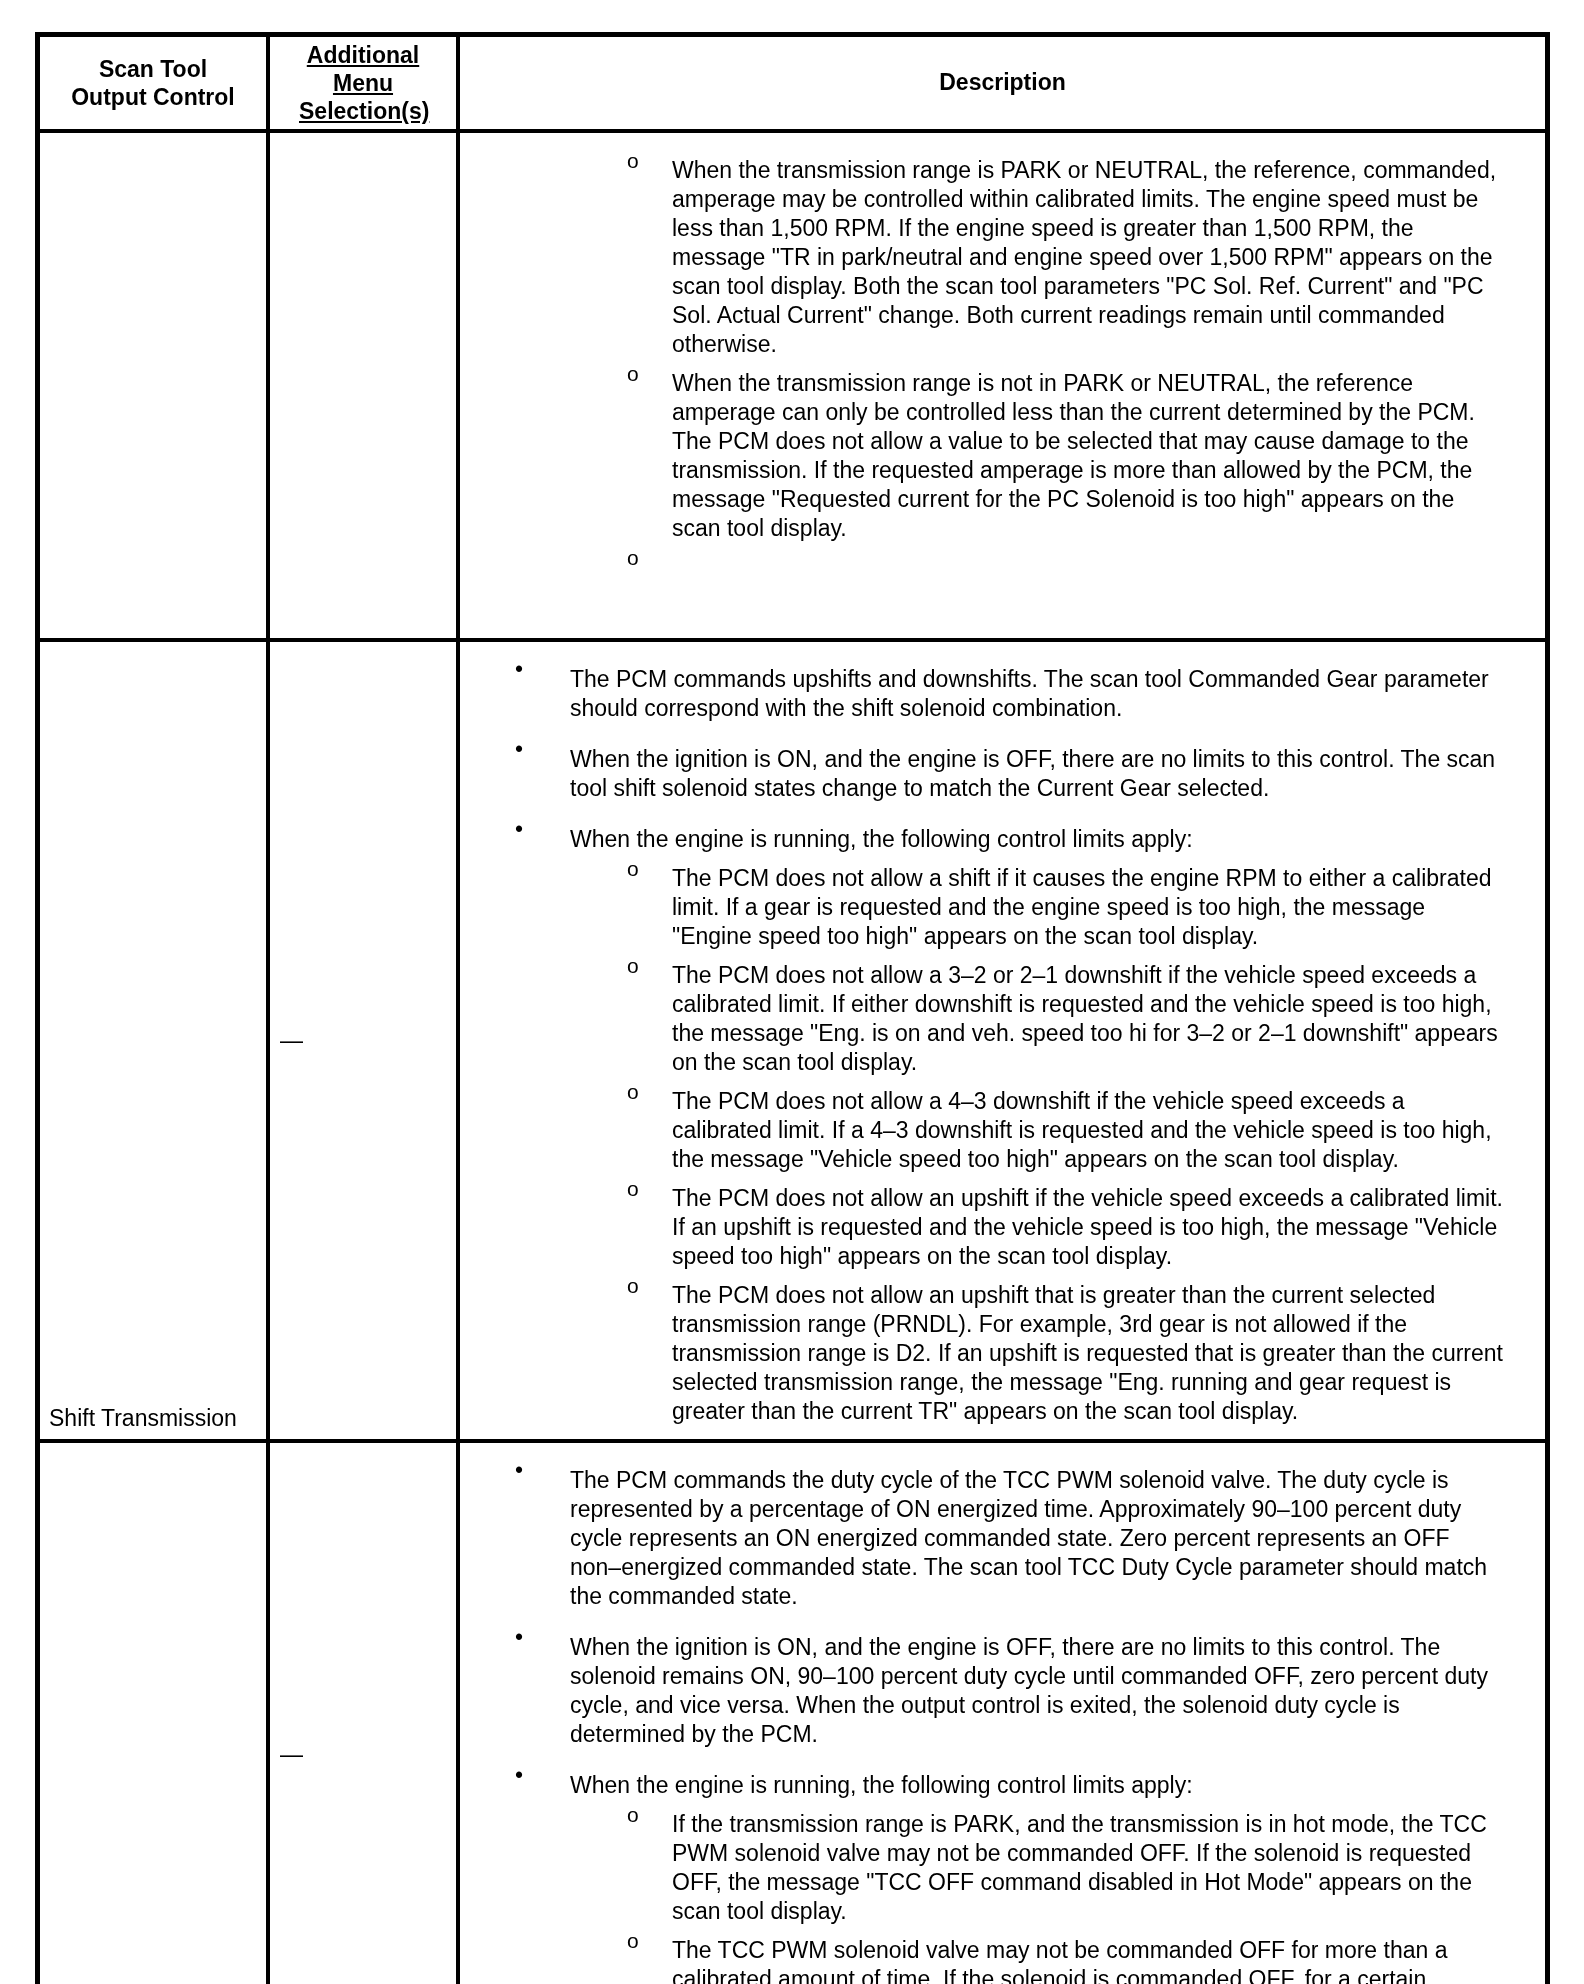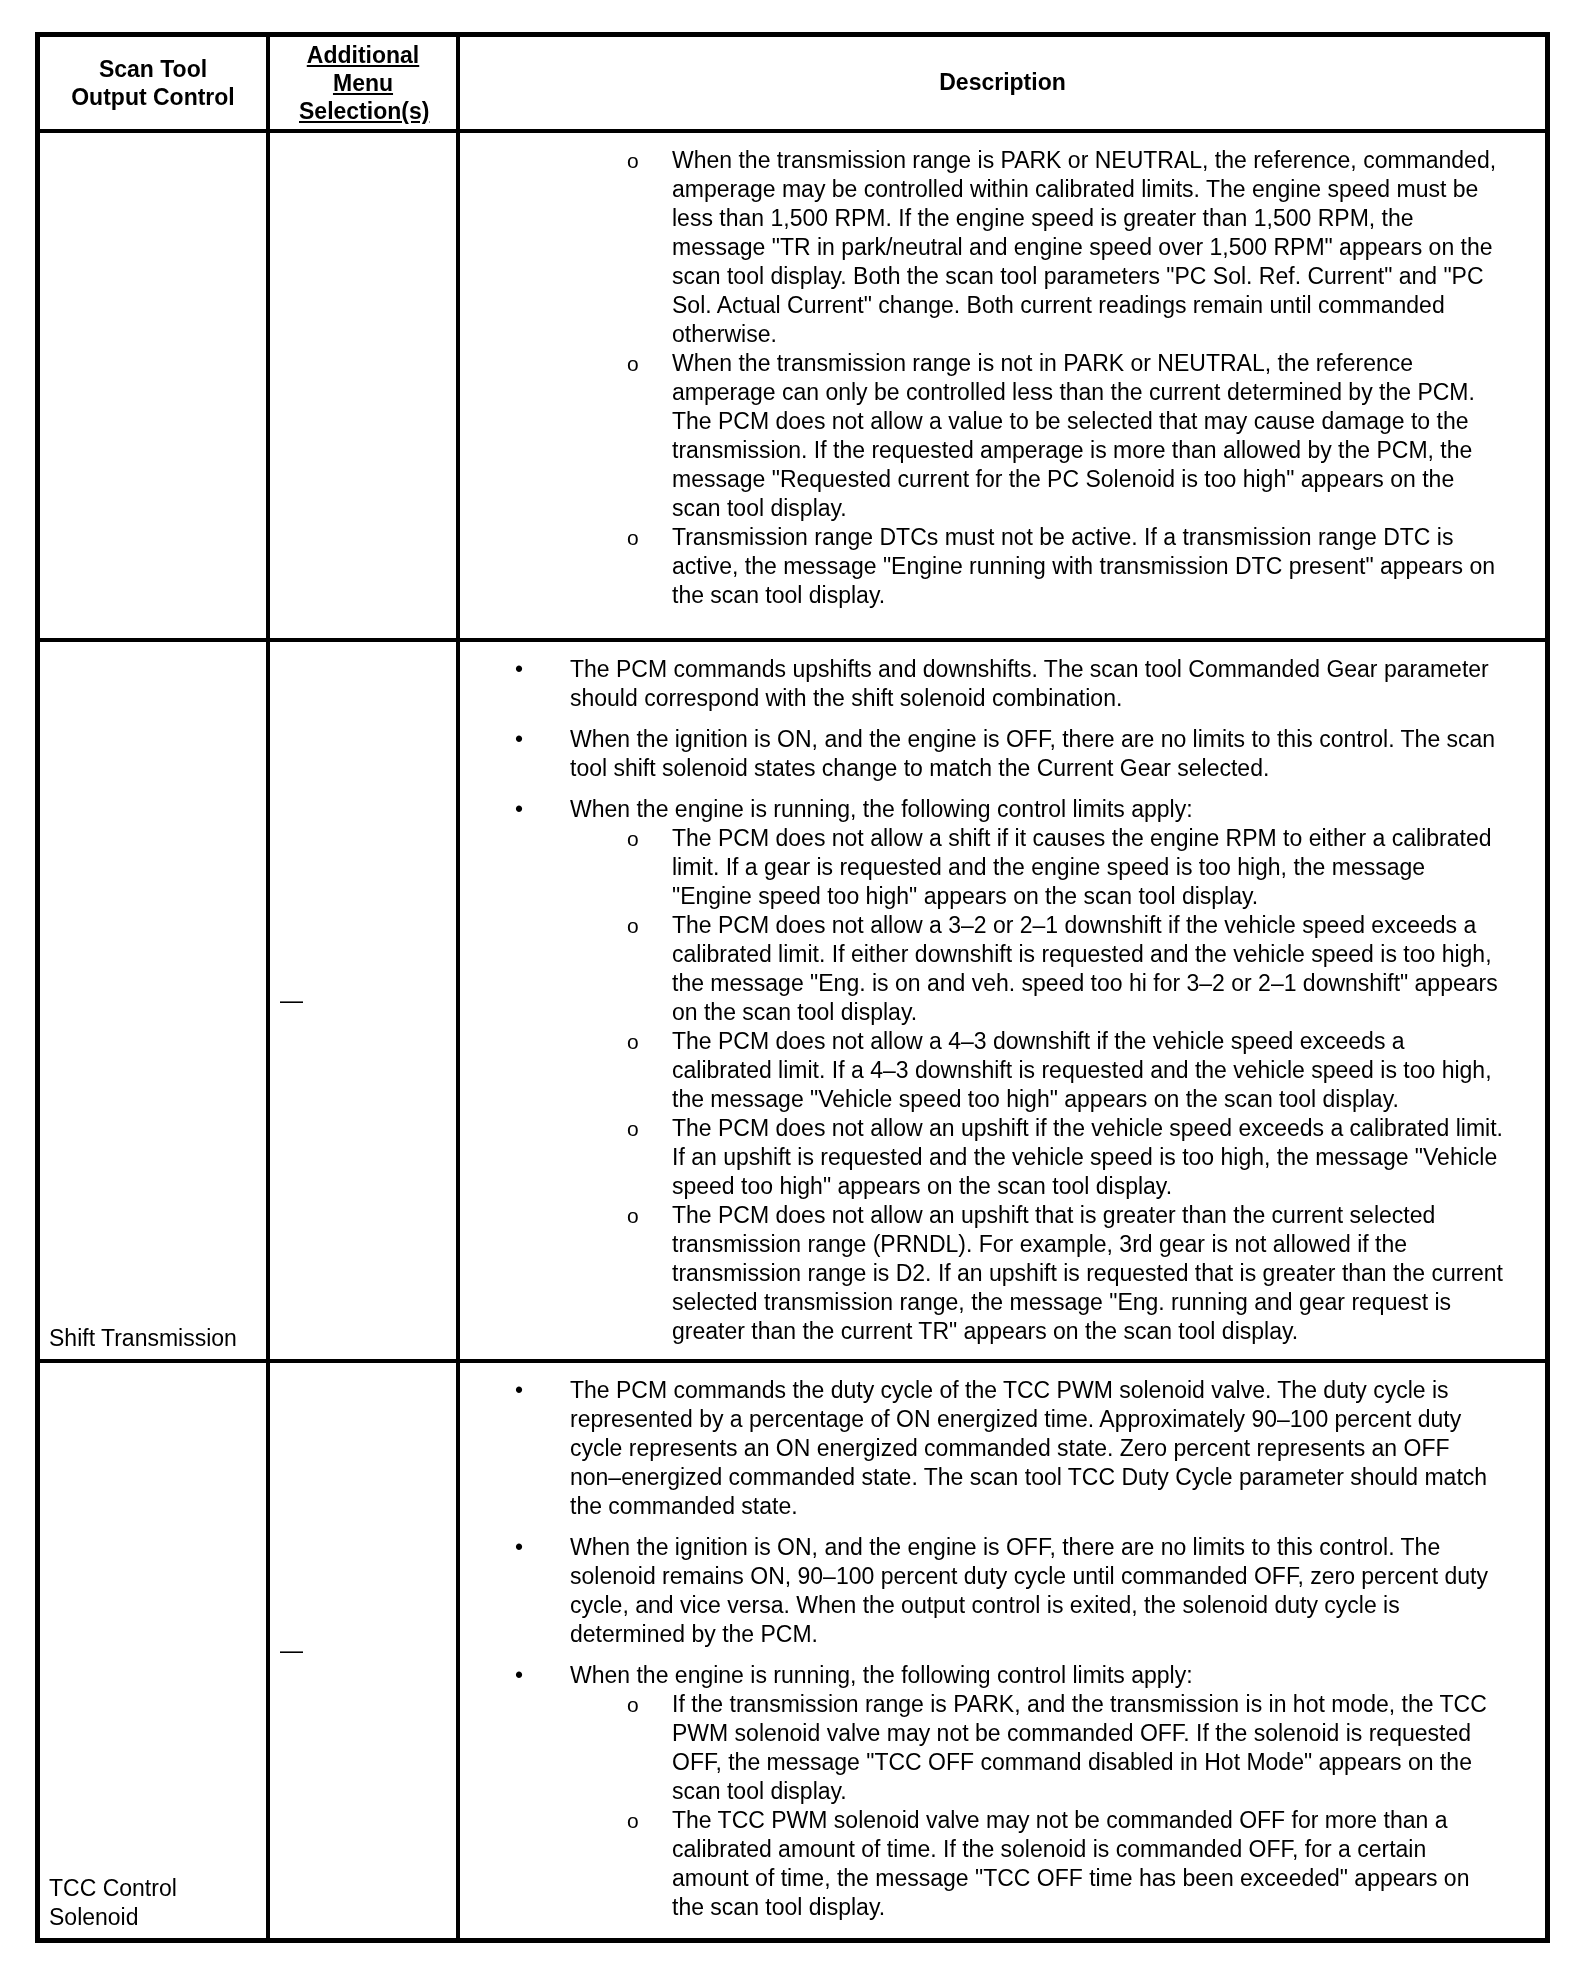--- a/index.html
+++ b/index.html
@@ -43,21 +43,21 @@
     padding:13px 40px 13px 0;
     font-size:23px;line-height:29px;
   }
   .item{display:flex;align-items:flex-start;}
   .item.bullet{padding-left:55px;margin-top:12px;}
   .item.bullet:first-child{margin-top:0;}
   .item.sub{padding-left:167px;margin-top:0;}
   .item .marker{flex:0 0 auto;display:inline-block;}
   .item.bullet .marker{width:55px;}
   .item.sub .marker{width:45px;font-size:21px;}
-  .item .txt{flex:1 1 auto;}
+  .item .txt{flex:1 1 auto;margin-top:10px;}
 </style>
 </head>
 <body>
 
 <div class="page">
   <div class="tbl" id="tbl">
     <div class="cell hcell h0">
       <span class="hw1">Scan Tool Output Control</span>
     </div>
     <div class="cell hcell h0">
@@ -76,21 +76,20 @@
         <div class="item sub">
           <span class="marker">o</span>
           <span class="txt">When the transmission range is PARK or NEUTRAL, the reference, commanded, amperage may be controlled within calibrated limits. The engine speed must be less than 1,500 RPM. If the engine speed is greater than 1,500 RPM, the message "TR in park/neutral and engine speed over 1,500 RPM" appears on the scan tool display. Both the scan tool parameters "PC Sol. Ref. Current" and "PC Sol. Actual Current" change. Both current readings remain until commanded otherwise.</span>
         </div>
         <div class="item sub">
           <span class="marker">o</span>
           <span class="txt">When the transmission range is not in PARK or NEUTRAL, the reference amperage can only be controlled less than the current determined by the PCM. The PCM does not allow a value to be selected that may cause damage to the transmission. If the requested amperage is more than allowed by the PCM, the message "Requested current for the PC Solenoid is too high" appears on the scan tool display.</span>
         </div>
         <div class="item sub">
           <span class="marker">o</span>
-          <span class="txt">Transmission range DTCs must not be active. If a transmission range DTC is active, the message "Engine running with transmission DTC present" appears on the scan tool display.</span>
         </div>
       </div>
       <div class="cell control r1">
         <span>Shift Transmission</span>
       </div>
       <div class="cell menu r1">
         <span>—</span>
       </div>
       <div class="cell desc r1">
         <div class="item bullet">

